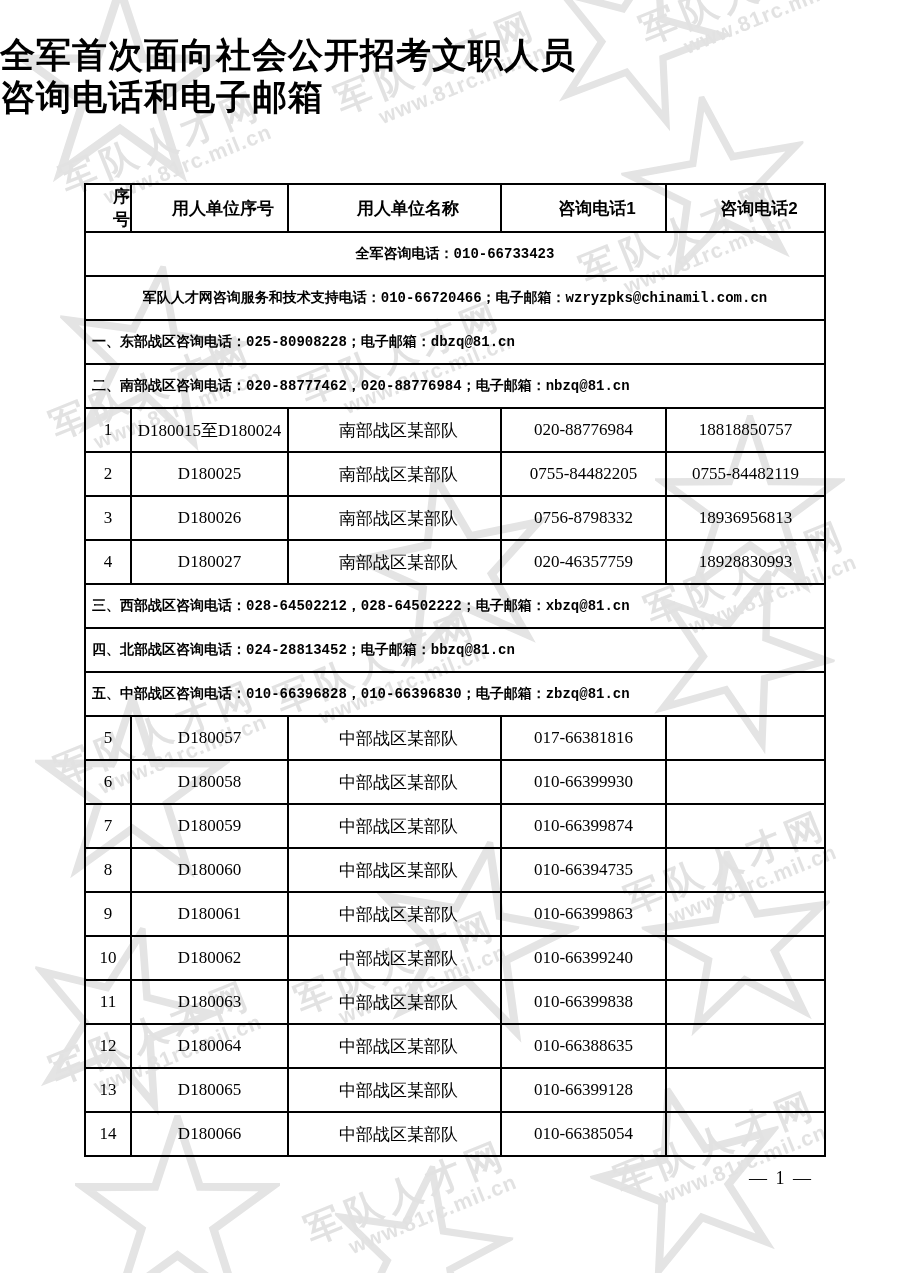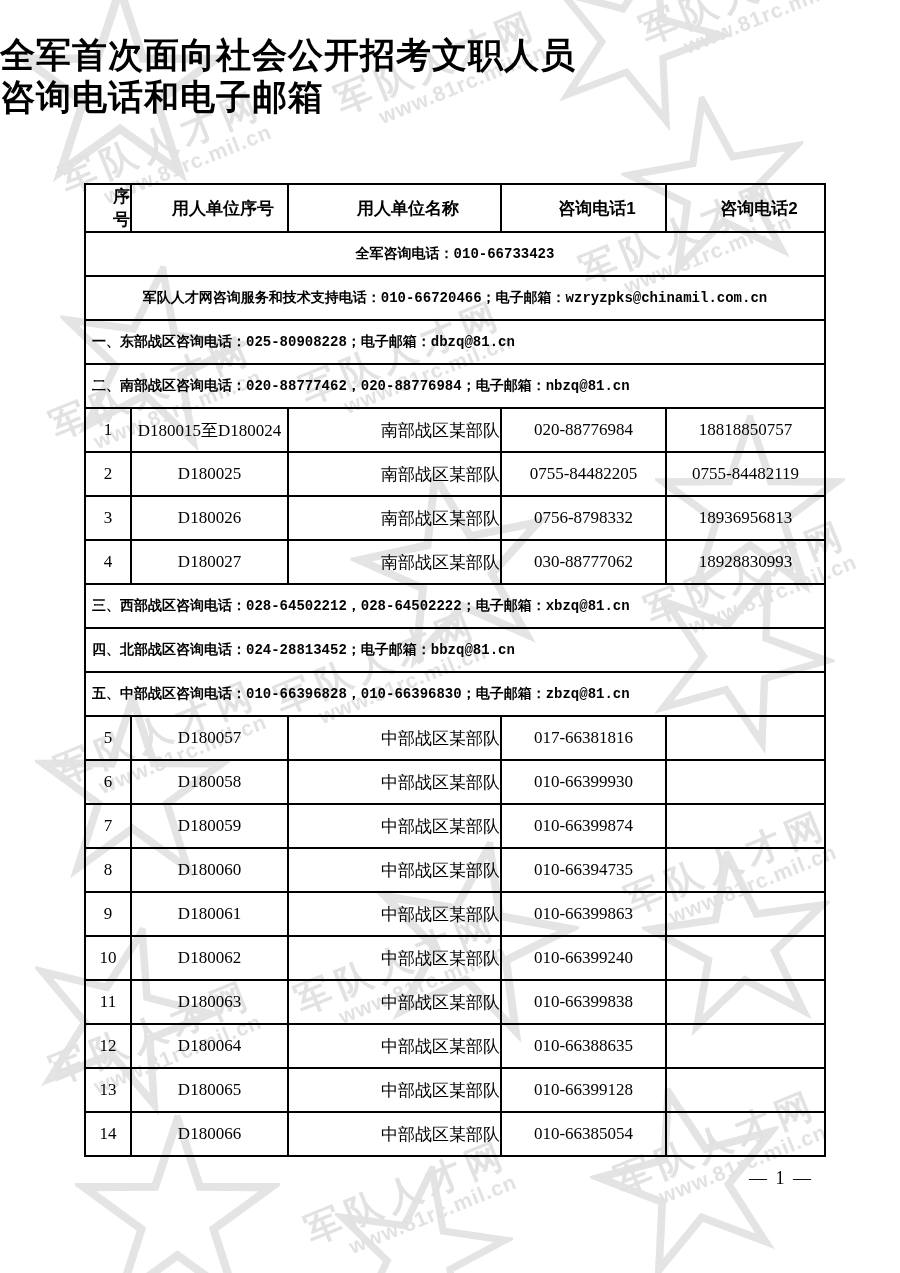--- a/index.html
+++ b/index.html
@@ -42,21 +42,21 @@
   }
   .main-table th,.main-table td{
     border:2px solid #000;height:44px;padding:0;overflow:hidden;
     vertical-align:middle;box-sizing:border-box;
   }
   .main-table th{
     font-family:"Liberation Sans","DejaVu Sans",sans-serif;
     font-weight:bold;font-size:17px;text-align:center;padding-left:27px;
   }
   td.c-data{font-family:"Liberation Serif","DejaVu Serif",serif;font-size:17px;text-align:center;}
-  td.c-data.col2{text-align:right;padding-left:8px;}
+  td.c-data.col2{text-align:center;padding-left:8px;}
   td.info,td.section{
     font-family:Liberation Mono, monospace;
     font-weight:bold;font-size:14px;
   }
   td.info{text-align:center;}
   td.section{text-align:left;padding-left:6px;}
 
   .footer-page-num{
     position:absolute;top:1168px;right:87px;
     font-family:"Liberation Serif","DejaVu Serif",serif;
@@ -223,21 +223,21 @@
             <td class="c-data col0">3</td>
             <td class="c-data col1">D180026</td>
             <td class="c-data col2">南部战区某部队</td>
             <td class="c-data col3">0756-8798332</td>
             <td class="c-data col4">18936956813</td>
           </tr>
           <tr>
             <td class="c-data col0">4</td>
             <td class="c-data col1">D180027</td>
             <td class="c-data col2">南部战区某部队</td>
-            <td class="c-data col3">030-88777062</td>
+            <td class="c-data col3">020-46357759</td>
             <td class="c-data col4">18928830993</td>
           </tr>
           <tr>
             <td colspan="5" class="section">三、西部战区咨询电话：028-64502212，028-64502222；电子邮箱：xbzq@81.cn</td>
           </tr>
           <tr>
             <td colspan="5" class="section">四、北部战区咨询电话：024-28813452；电子邮箱：bbzq@81.cn</td>
           </tr>
           <tr>
             <td colspan="5" class="section">五、中部战区咨询电话：010-66396828，010-66396830；电子邮箱：zbzq@81.cn</td>

